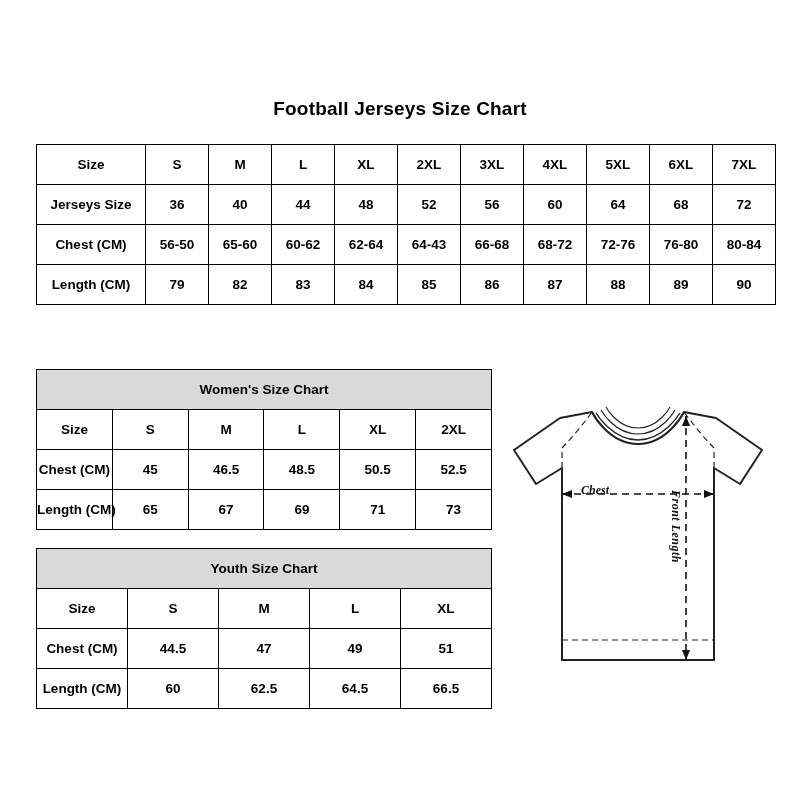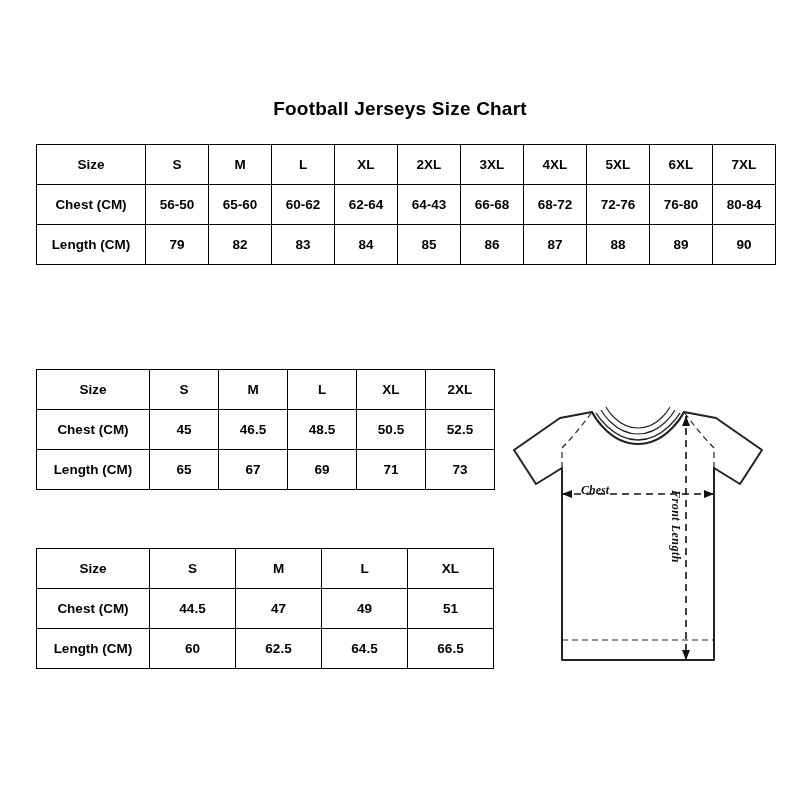--- a/index.html
+++ b/index.html
@@ -132,20 +132,33 @@
         <td class="datacell">L</td>
         <td class="datacell">XL</td>
         <td class="datacell">2XL</td>
         <td class="datacell">3XL</td>
         <td class="datacell">4XL</td>
         <td class="datacell">5XL</td>
         <td class="datacell">6XL</td>
         <td class="datacell">7XL</td>
       </tr>
       <tr>
+        <td class="rowlabel">Jerseys Size</td>
+        <td class="datacell">36</td>
+        <td class="datacell">40</td>
+        <td class="datacell">44</td>
+        <td class="datacell">48</td>
+        <td class="datacell">52</td>
+        <td class="datacell">56</td>
+        <td class="datacell">60</td>
+        <td class="datacell">64</td>
+        <td class="datacell">68</td>
+        <td class="datacell">72</td>
+      </tr>
+      <tr>
         <td class="rowlabel">Chest (CM)</td>
         <td class="datacell">56-50</td>
         <td class="datacell">65-60</td>
         <td class="datacell">60-62</td>
         <td class="datacell">62-64</td>
         <td class="datacell">64-43</td>
         <td class="datacell">66-68</td>
         <td class="datacell">68-72</td>
         <td class="datacell">72-76</td>
         <td class="datacell">76-80</td>
@@ -162,20 +175,23 @@
         <td class="datacell">87</td>
         <td class="datacell">88</td>
         <td class="datacell">89</td>
         <td class="datacell">90</td>
       </tr>
     </tbody>
   </table>
 
   <table class="size-table" id="womens-table">
     <tbody>
+      <tr class="tbl-header">
+        <td colspan="6">Women's Size Chart</td>
+      </tr>
       <tr>
         <td class="rowlabel">Size</td>
         <td class="datacell">S</td>
         <td class="datacell">M</td>
         <td class="datacell">L</td>
         <td class="datacell">XL</td>
         <td class="datacell">2XL</td>
       </tr>
       <tr>
         <td class="rowlabel">Chest (CM)</td>
@@ -191,20 +207,23 @@
         <td class="datacell">67</td>
         <td class="datacell">69</td>
         <td class="datacell">71</td>
         <td class="datacell">73</td>
       </tr>
     </tbody>
   </table>
 
   <table class="size-table" id="youth-table">
     <tbody>
+      <tr class="tbl-header">
+        <td colspan="5">Youth Size Chart</td>
+      </tr>
       <tr>
         <td class="rowlabel">Size</td>
         <td class="datacell">S</td>
         <td class="datacell">M</td>
         <td class="datacell">L</td>
         <td class="datacell">XL</td>
       </tr>
       <tr>
         <td class="rowlabel">Chest (CM)</td>
         <td class="datacell">44.5</td>

